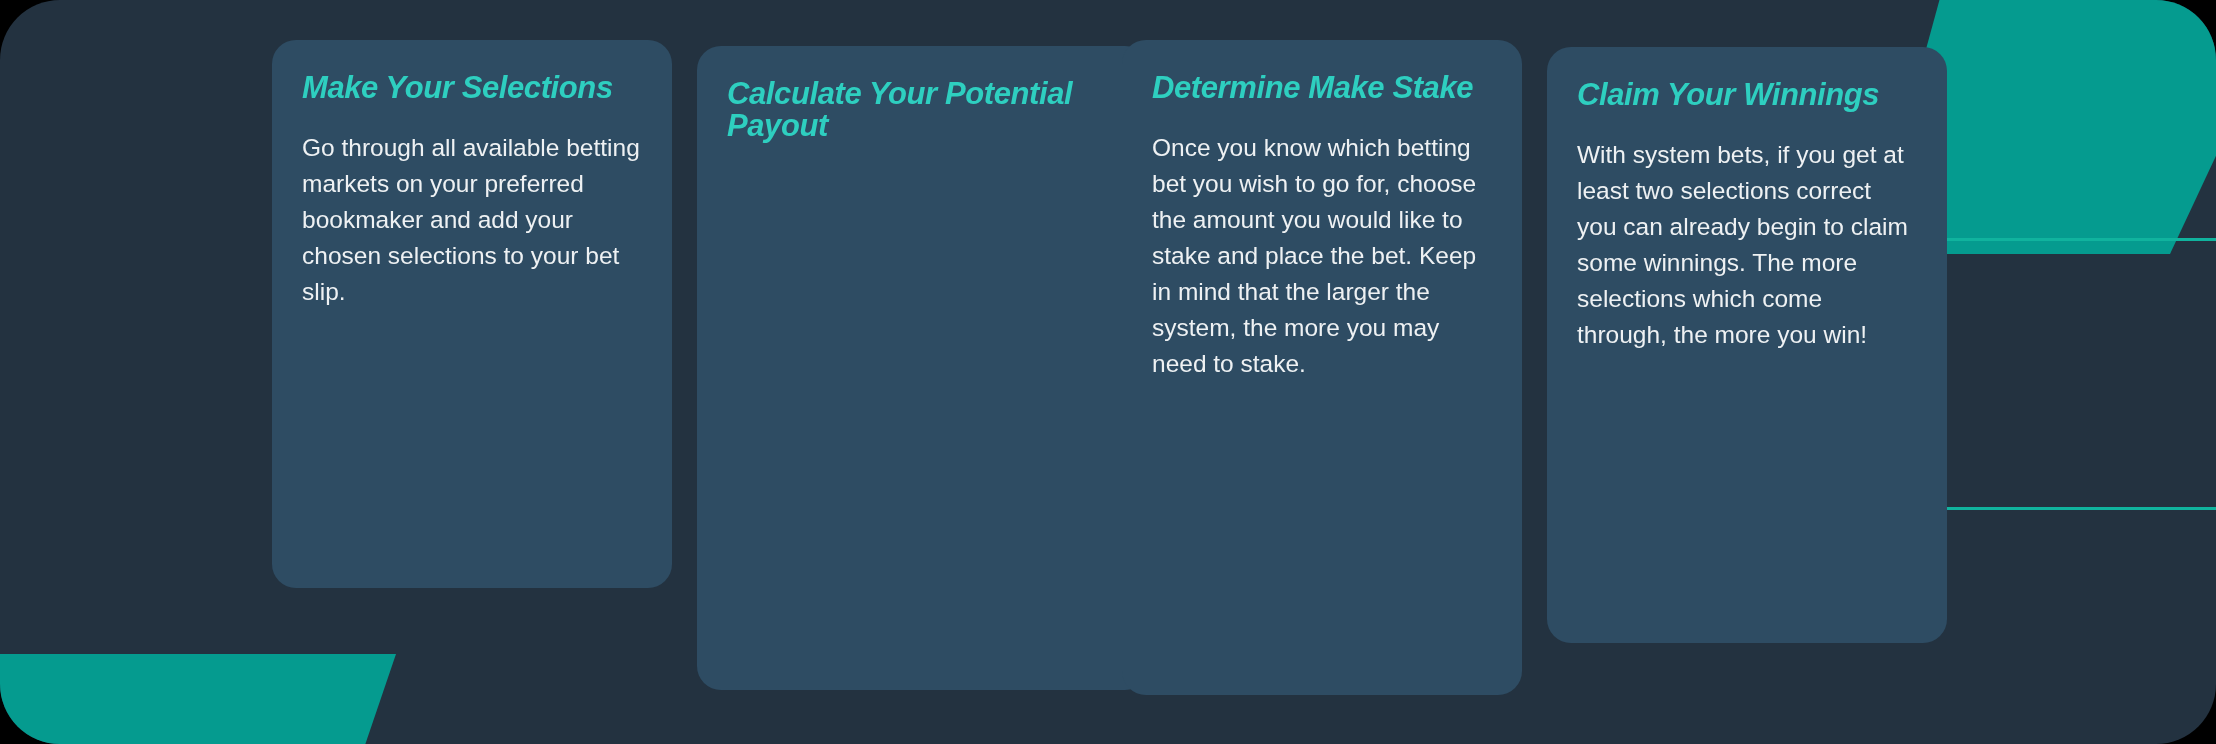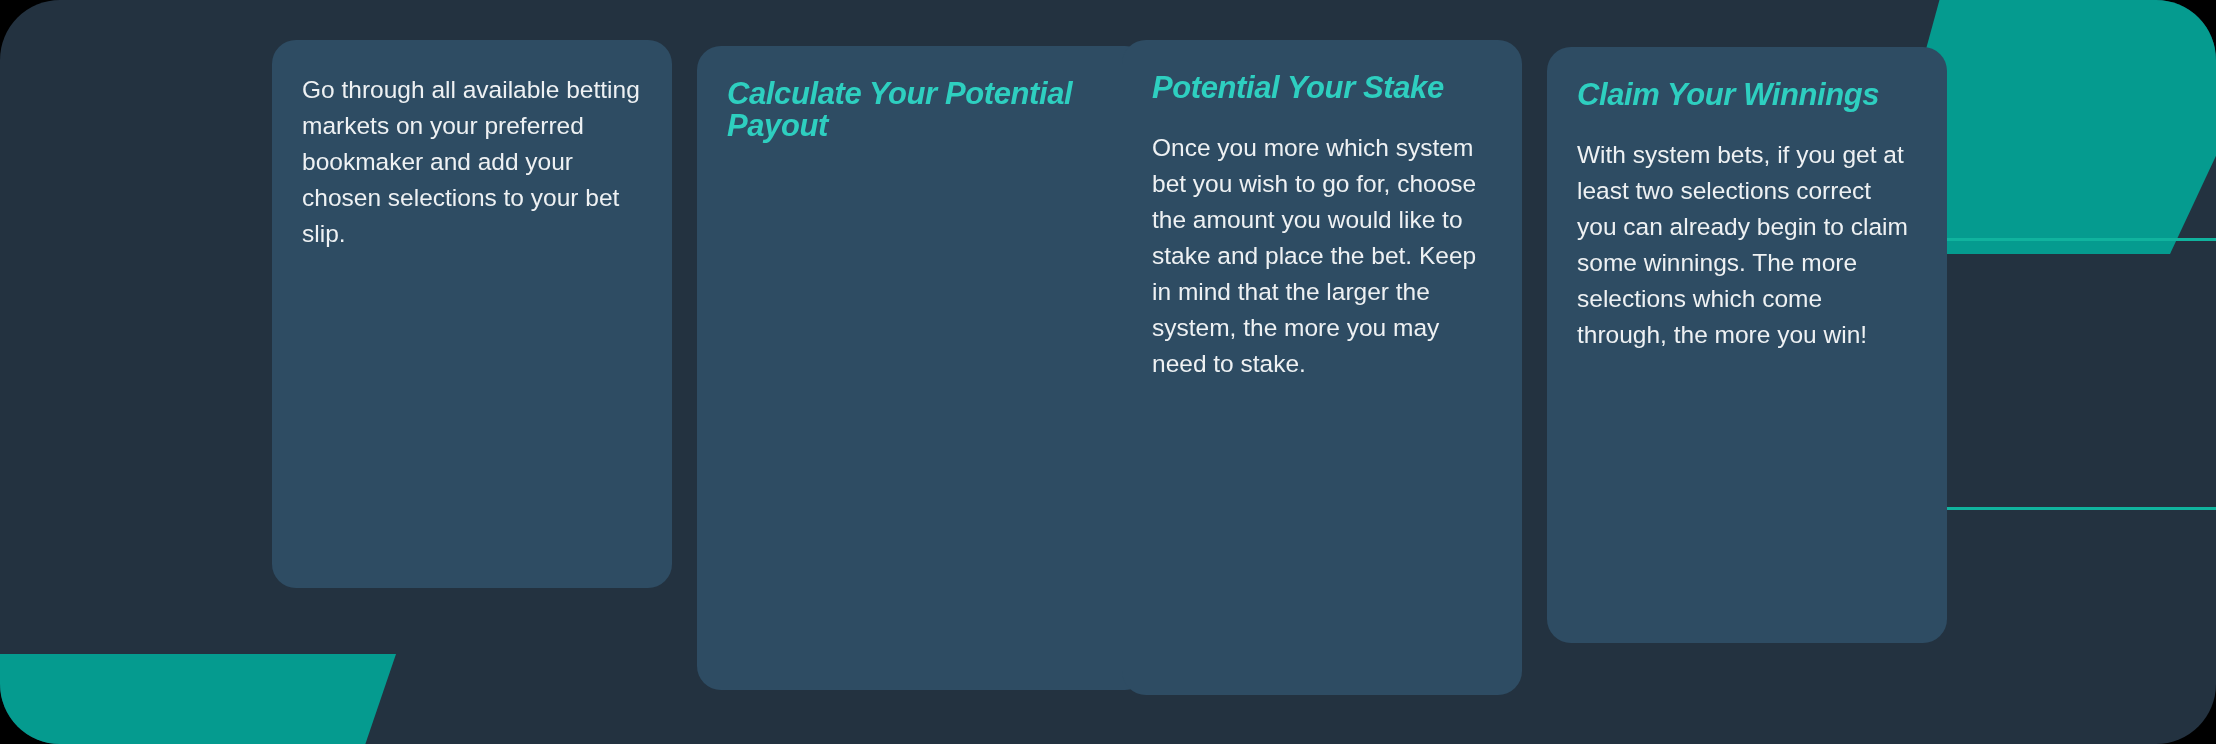--- a/index.html
+++ b/index.html
@@ -61,30 +61,31 @@
 
   <div class="deco" id="deco-solid-top-right"></div>
 
   <div class="deco" id="deco-outline-right"></div>
 
   <div class="deco" id="deco-solid-bottom-left"></div>
 
   <div id="cards">
 
     <div class="card" id="card-0" style="left:272px;top:40px;width:400px;height:548px;">
+      <h3 class="card-title">Make Your Selections</h3>
       <p class="card-body">Go through all available betting markets on your preferred bookmaker and add your chosen selections to your bet slip.</p>
     </div>
 
     <div class="card" id="card-1" style="left:697px;top:46px;width:452px;height:644px;">
       <h3 class="card-title">Calculate Your Potential Payout</h3>
     </div>
 
     <div class="card" id="card-2" style="left:1122px;top:40px;width:400px;height:655px;">
-      <h3 class="card-title">Potential Your Stake</h3>
-      <p class="card-body">Once you more which system bet you wish to go for, choose the amount you would like to stake and place the bet. Keep in mind that the larger the system, the more you may need to stake.</p>
+      <h3 class="card-title">Determine Make Stake</h3>
+      <p class="card-body">Once you know which betting bet you wish to go for, choose the amount you would like to stake and place the bet. Keep in mind that the larger the system, the more you may need to stake.</p>
     </div>
 
     <div class="card" id="card-3" style="left:1547px;top:47px;width:400px;height:596px;">
       <h3 class="card-title">Claim Your Winnings</h3>
       <p class="card-body">With system bets, if you get at least two selections correct you can already begin to claim some winnings. The more selections which come through, the more you win!</p>
     </div>
 
   </div>
 </div>
 

